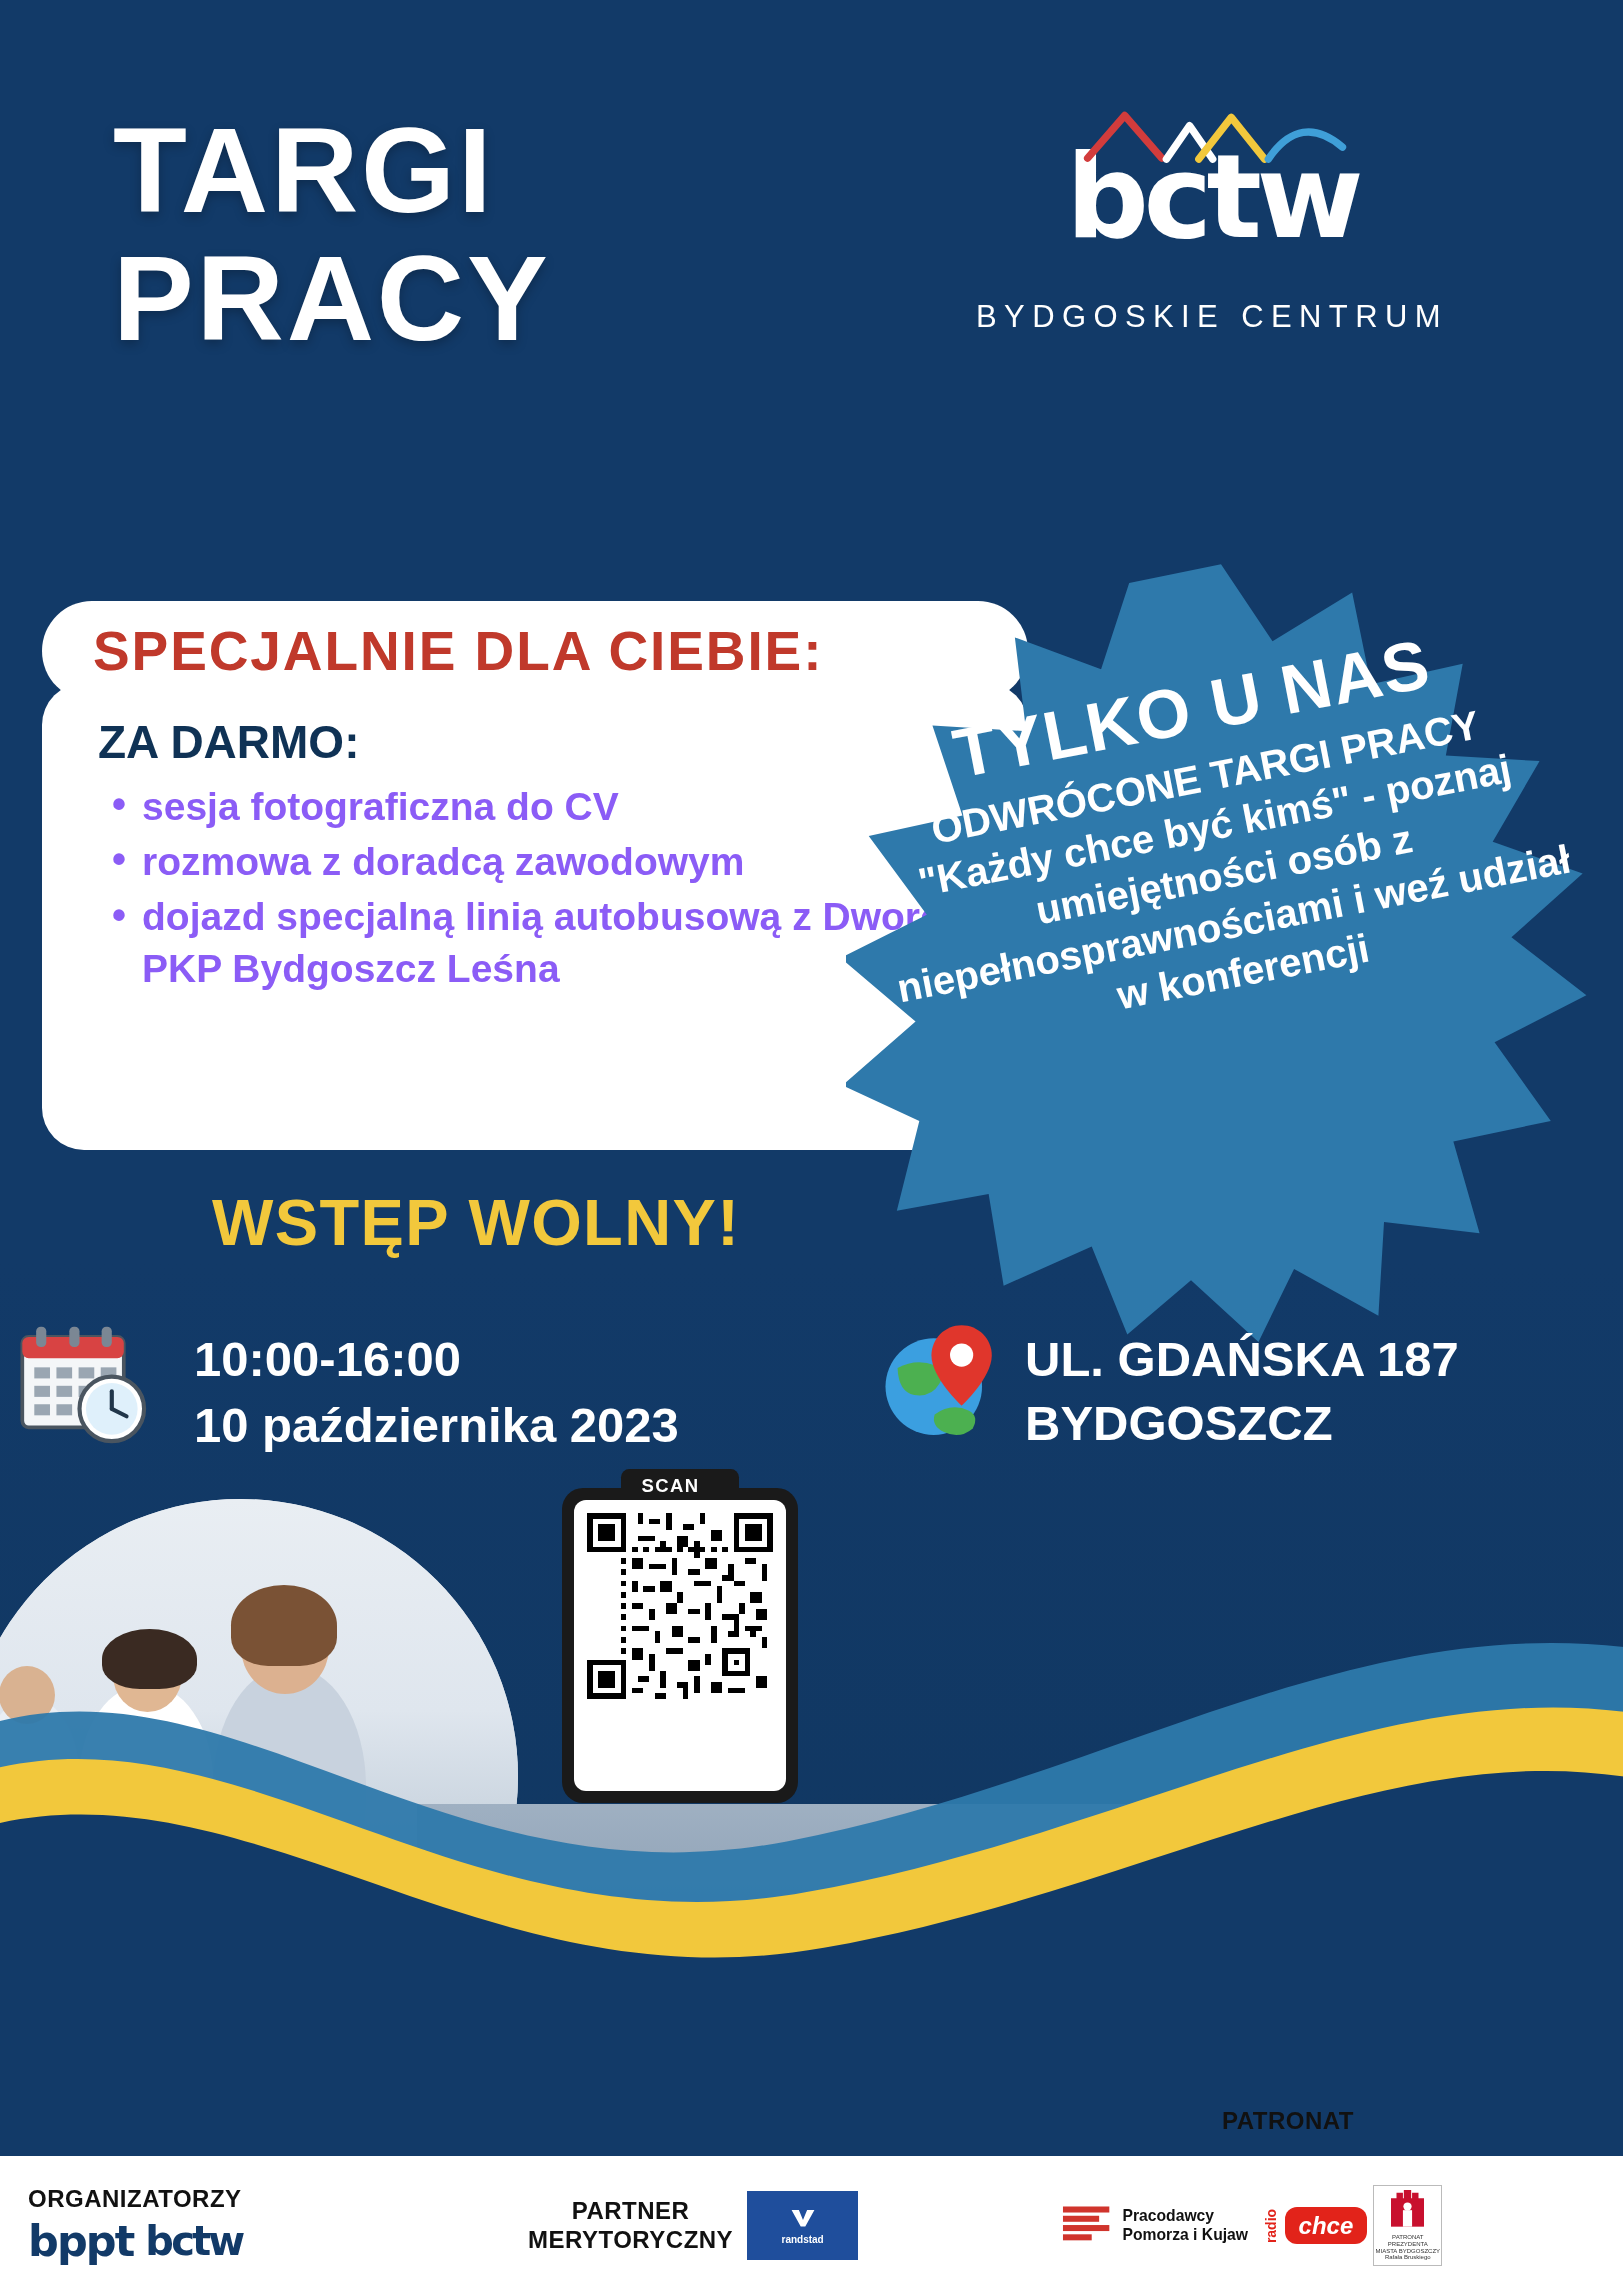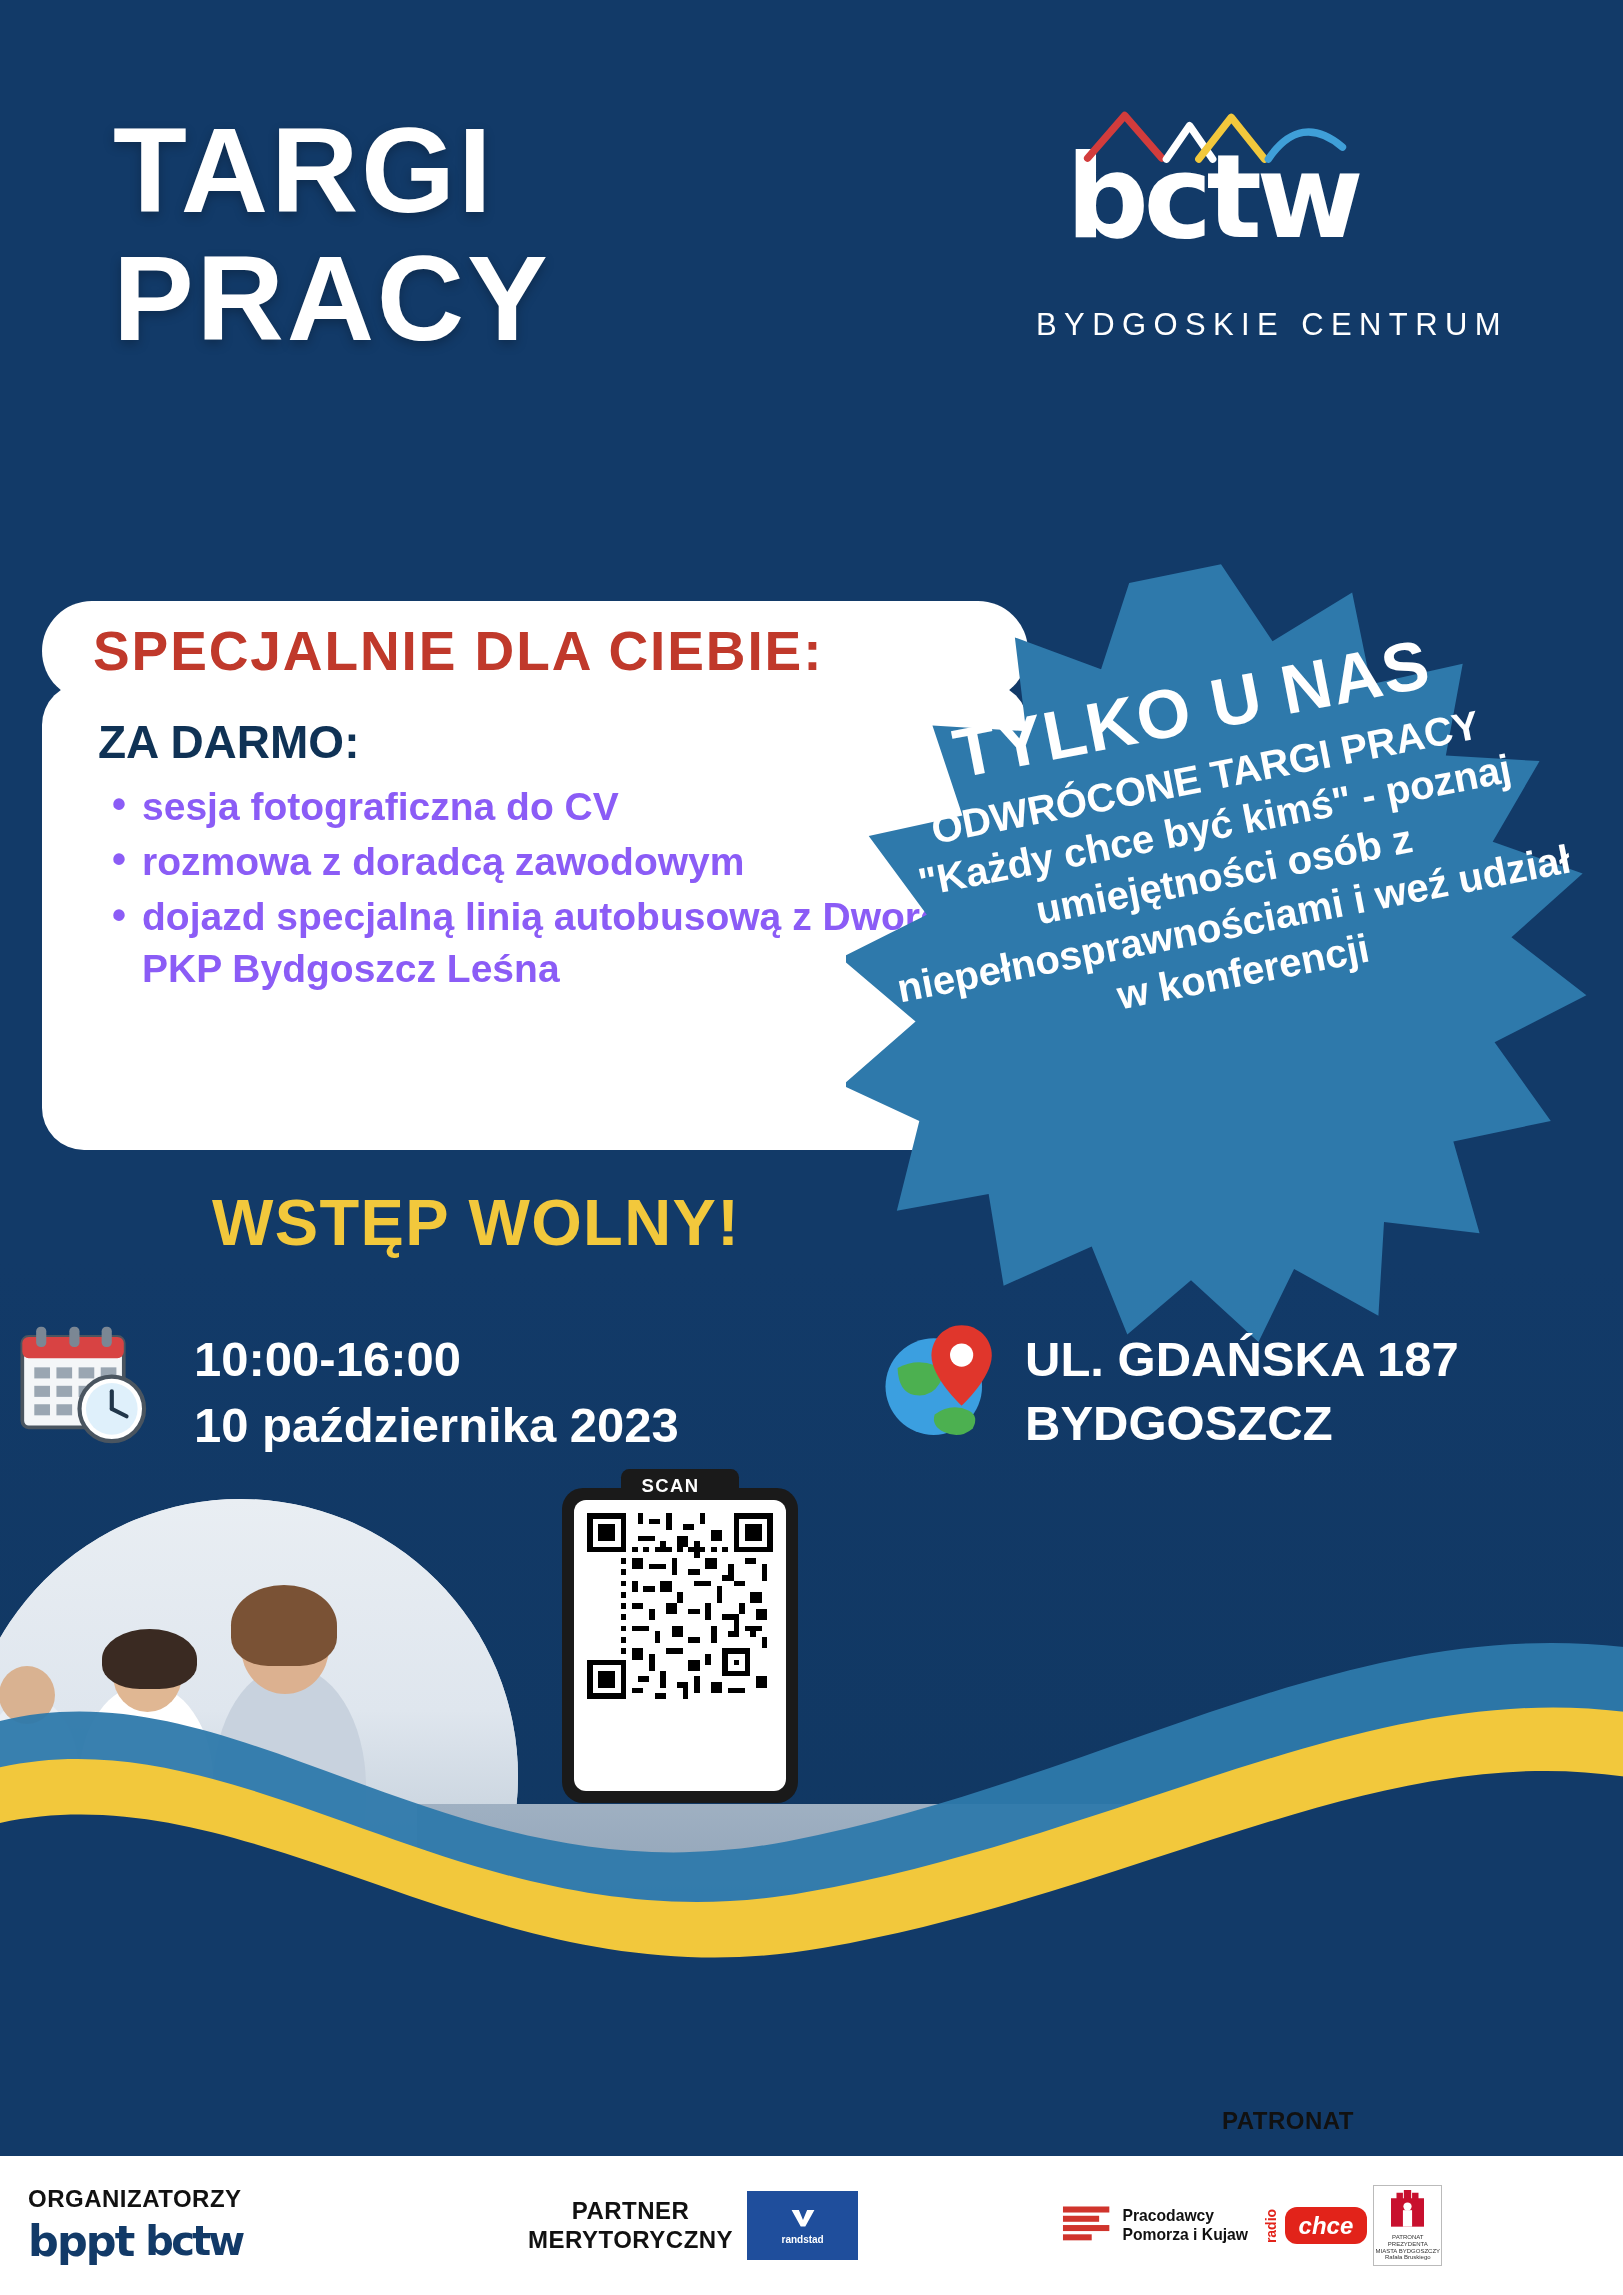--- a/index.html
+++ b/index.html
@@ -56,23 +56,22 @@
     position: absolute;
     top: -32px;
     left: 167px;
     width: 278px;
     height: 56px;
   }
   .bctw-sub1 {
     color: #ffffff;
     font-size: 31px;
     letter-spacing: 7.4px;
-    margin-top: 15px;
+    margin-top: 7px;
     font-weight: 400;
-    text-align: right;
   }
   .bctw-sub2 {
     color: #ffffff;
     font-size: 28px;
     letter-spacing: 6px;
     margin-top: 4.6px;
     font-weight: 400;
   }
 
   

